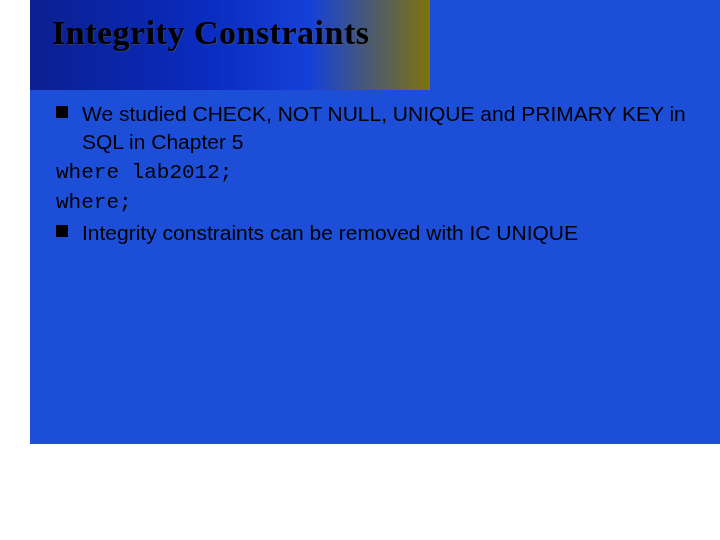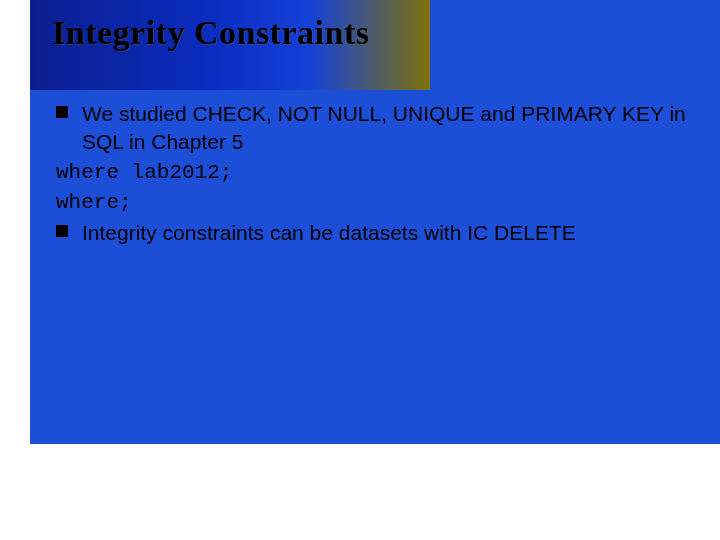--- a/index.html
+++ b/index.html
@@ -91,20 +91,20 @@
       <span class="sq"></span>
       <span>We studied CHECK, NOT NULL, UNIQUE and PRIMARY KEY in SQL in Chapter 5</span>
     </div>
 
 
     <div class="code">where lab2012;</div>
     <div class="code">where;</div>
 
     <div class="bullet">
       <span class="sq"></span>
-      <span>Integrity constraints can be datasets with IC DELETE</span>
+      <span>Integrity constraints can be removed with IC UNIQUE</span>
     </div>
 
   </div>
 
   <div class="page-num">24</div>
 
 </div>
 
 </body></html>

